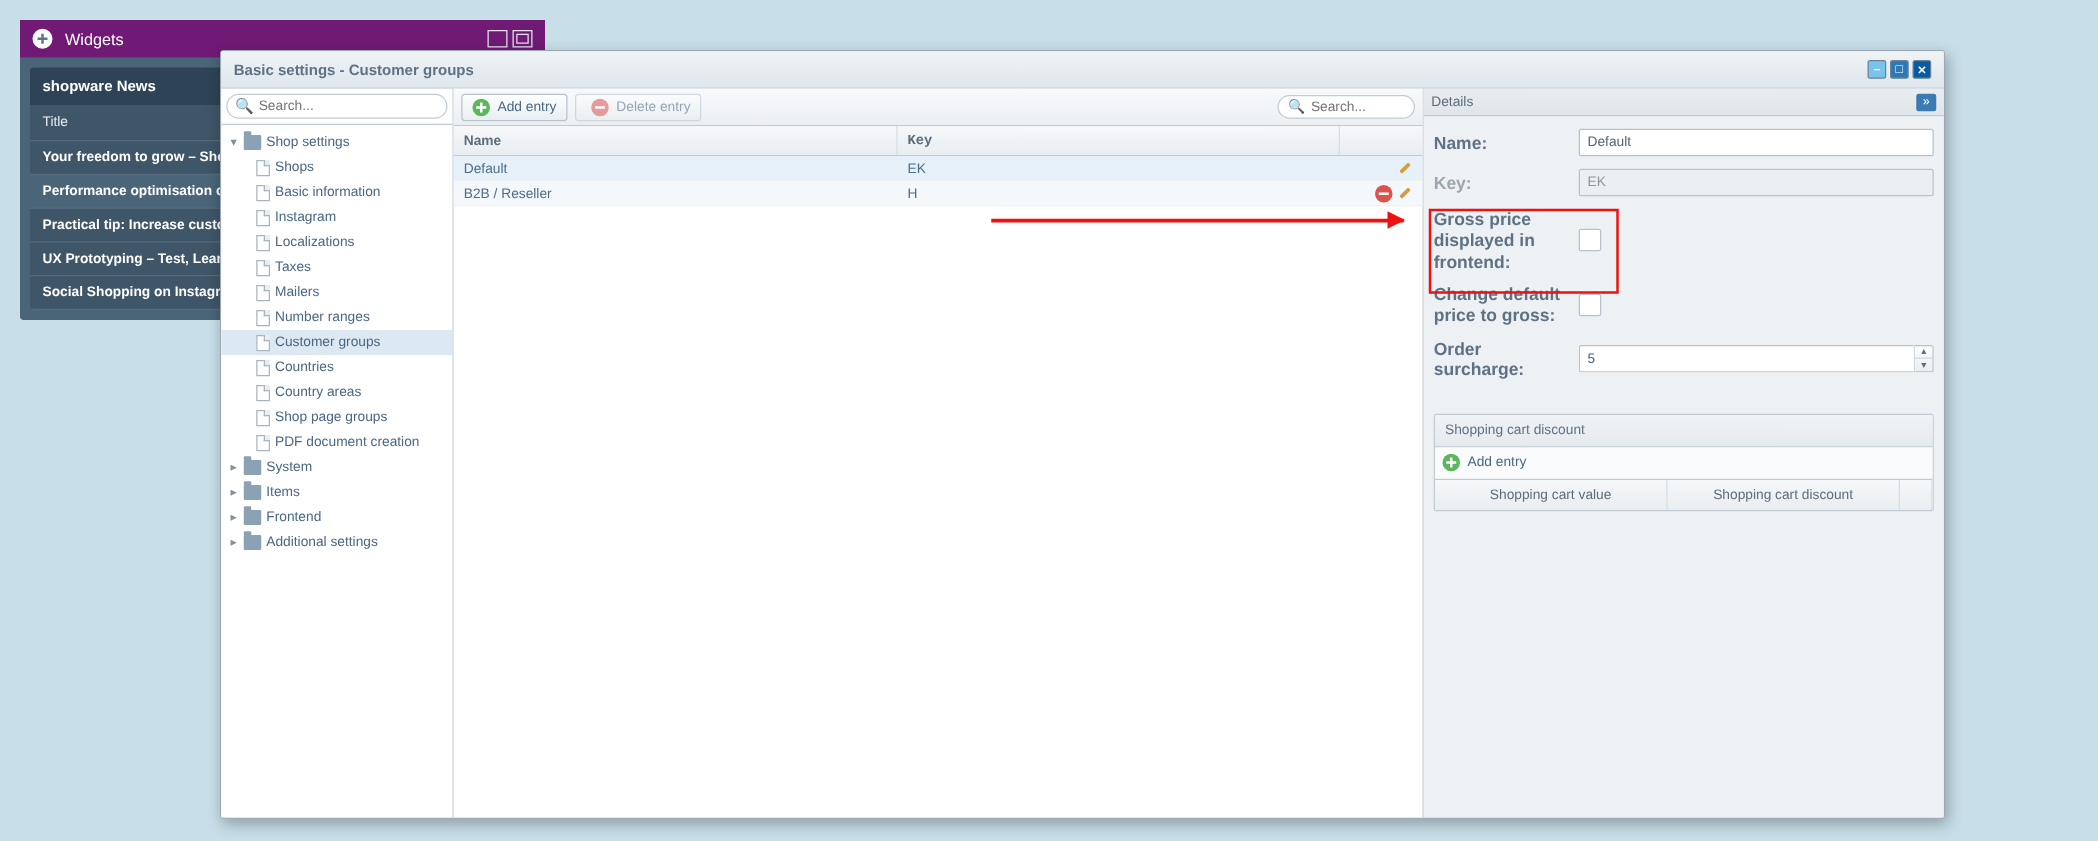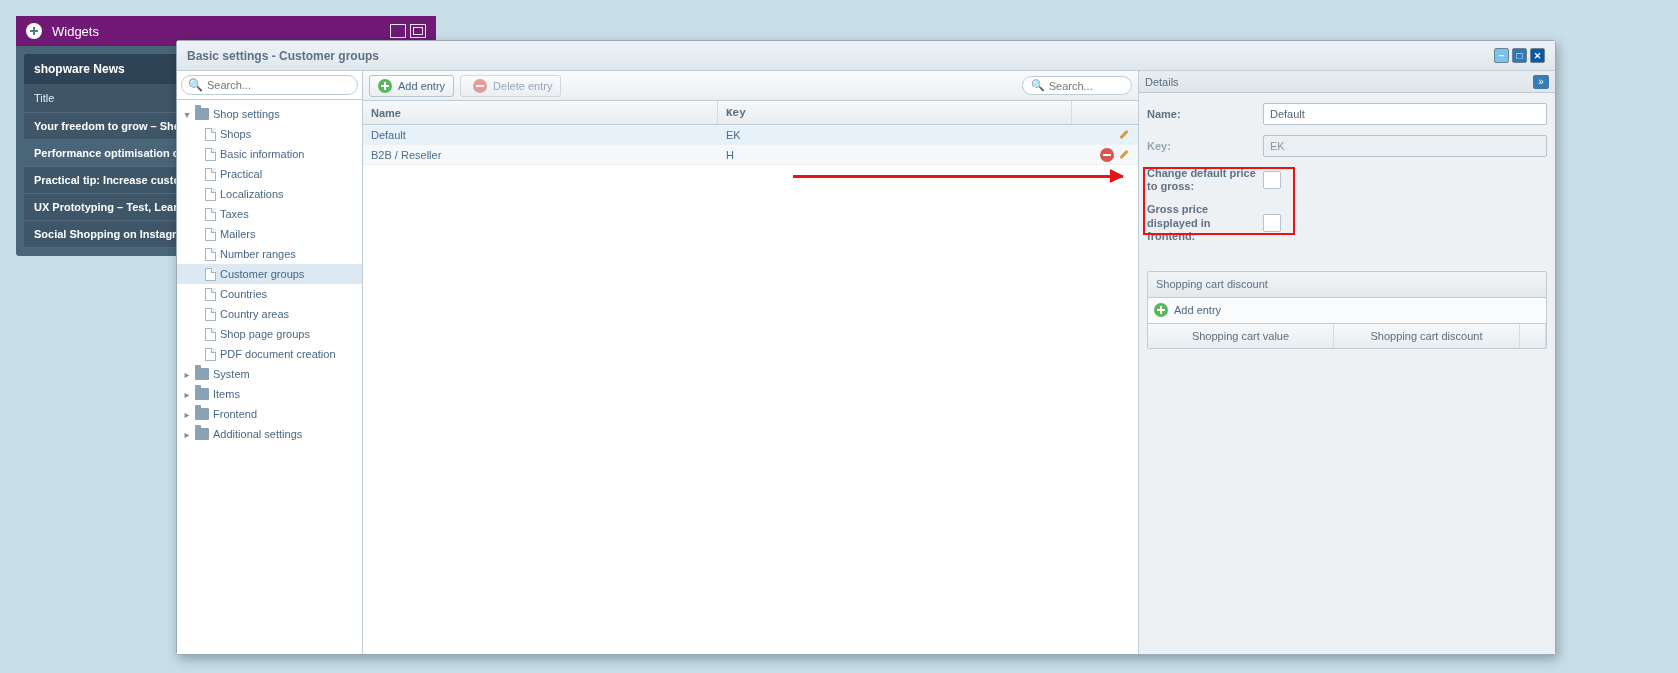--- a/index.html
+++ b/index.html
@@ -281,21 +281,21 @@
     color:#5c6e7c; font-size:11px;
   }
   .details-head .spacer{flex:1;}
   .details-head .coll {
     width:16px;height:14px;background:#3a7bb3;border-radius:2px;
     display:flex;align-items:center;justify-content:center;color:#fff;font-size:10px;
   }
   .form { padding: 10px 8px; }
   .frow { display:flex; align-items:center; margin-bottom:10px; }
   .frow label {
-    width:116px; color:#5f7285; font-weight:bold; font-size:11px;
+    width:116px; color:#5f7285; font-weight:bold; font-size:14px;
     padding-right:6px;
   }
   .frow .inp {
     flex:1; height:22px; border:1px solid #b7c3cc; border-radius:2px;
     background:#fff; padding:0 6px; font-size:11px; color:#546574;
   }
   .frow .inp.readonly { background:#eceff1; color:#8a97a1; }
   .frow .chk {
     width:18px;height:18px;border:1px solid #b7c3cc;border-radius:2px;background:#fff;
   }
@@ -394,21 +394,21 @@
                 </li>
               <li>
                   <div class="node child">
                     <span class="file-icon"></span>
                     <span>Basic information</span>
                   </div>
                 </li>
               <li>
                   <div class="node child">
                     <span class="file-icon"></span>
-                    <span>Practical</span>
+                    <span>Instagram</span>
                   </div>
                 </li>
               <li>
                   <div class="node child">
                     <span class="file-icon"></span>
                     <span>Localizations</span>
                   </div>
                 </li>
               <li>
                   <div class="node child">
@@ -543,26 +543,36 @@
       <div class="form">
         <div class="frow">
           <label>Name:</label>
           <input class="inp" value="Default" style="">
         </div>
         <div class="frow">
           <label style="color:#9aa7b0;">Key:</label>
           <input class="inp readonly" readonly="" value="EK" style="">
         </div>
         <div class="frow">
+          <label style="line-height:1.2;">Gross price displayed in frontend:</label>
+          <span class="chk"></span>
+        </div>
+        <div class="frow">
           <label style="line-height:1.2;">Change default price to gross:</label>
           <span class="chk"></span>
         </div>
         <div class="frow">
-          <label style="line-height:1.2;">Gross price displayed in frontend:</label>
-          <span class="chk"></span>
+          <label>Order surcharge:</label>
+          <div class="spin">
+            <input class="inp" value="5" style="">
+            <div class="steppers">
+                <div>▲</div>
+                <div>▼</div>
+              </div>
+          </div>
         </div>
       </div>
 
       <div class="discount-panel">
         <div class="dp-head">Shopping cart discount</div>
         <div class="dp-tool">
           <span class="ic-plus"></span>
           <span style="color:#4a6784;">Add entry</span>
         </div>
         <div class="dp-cols">

